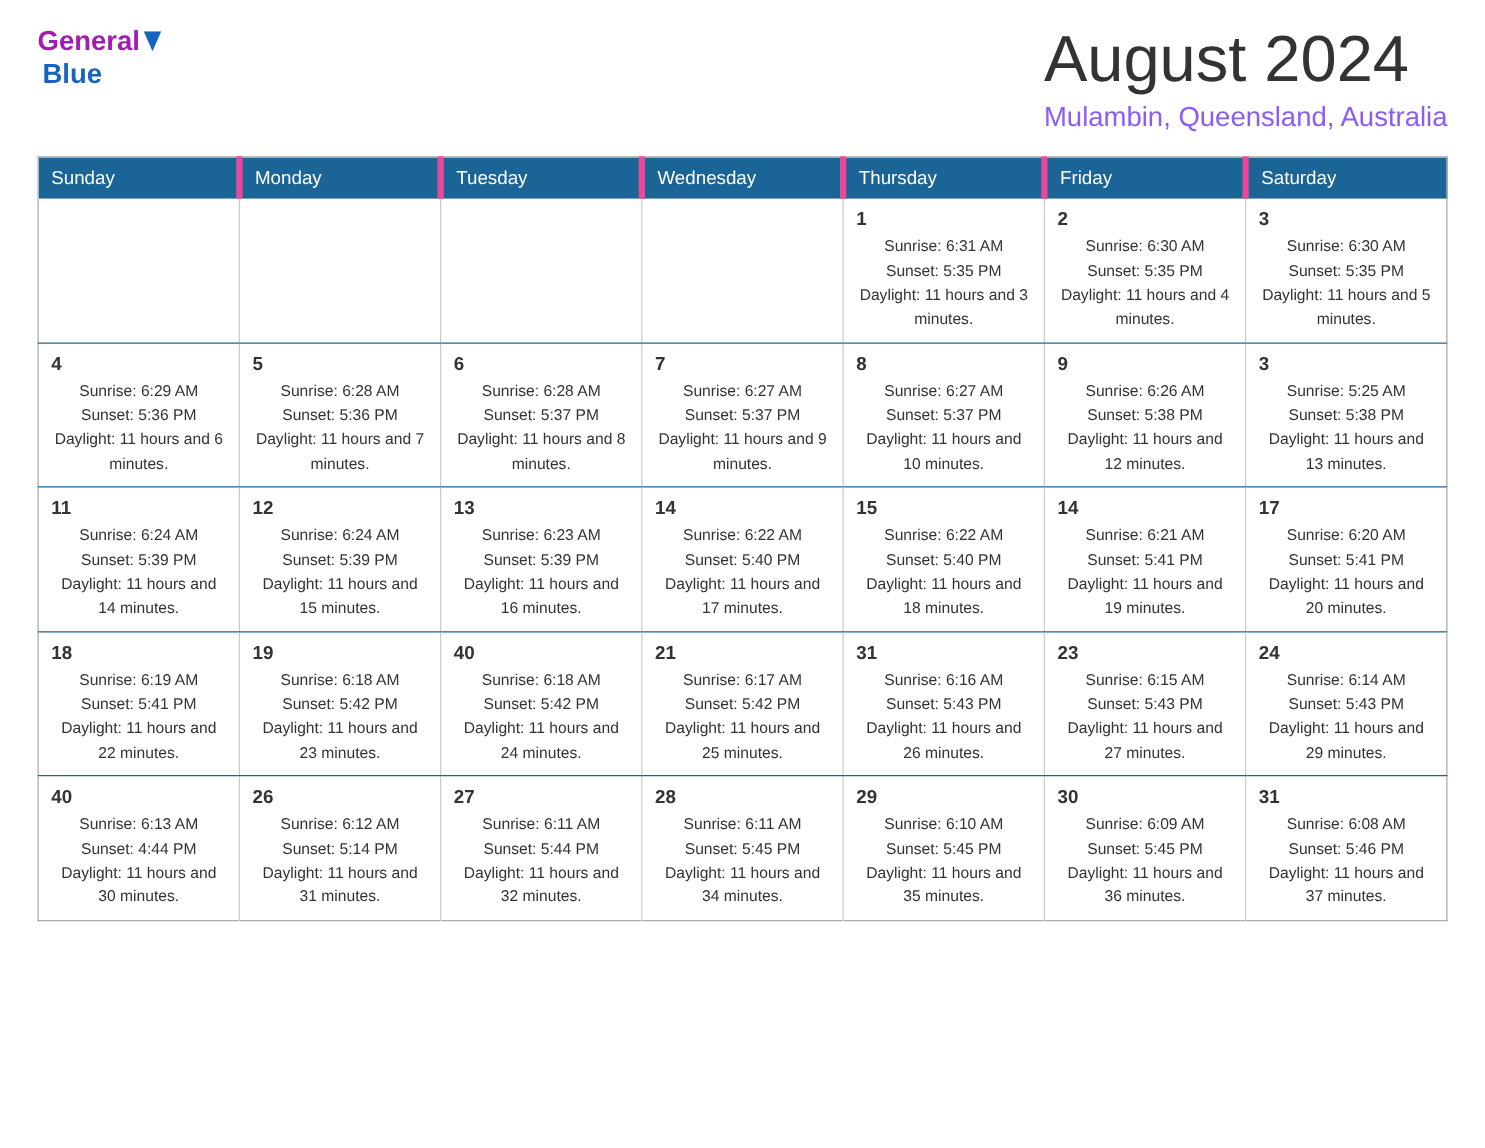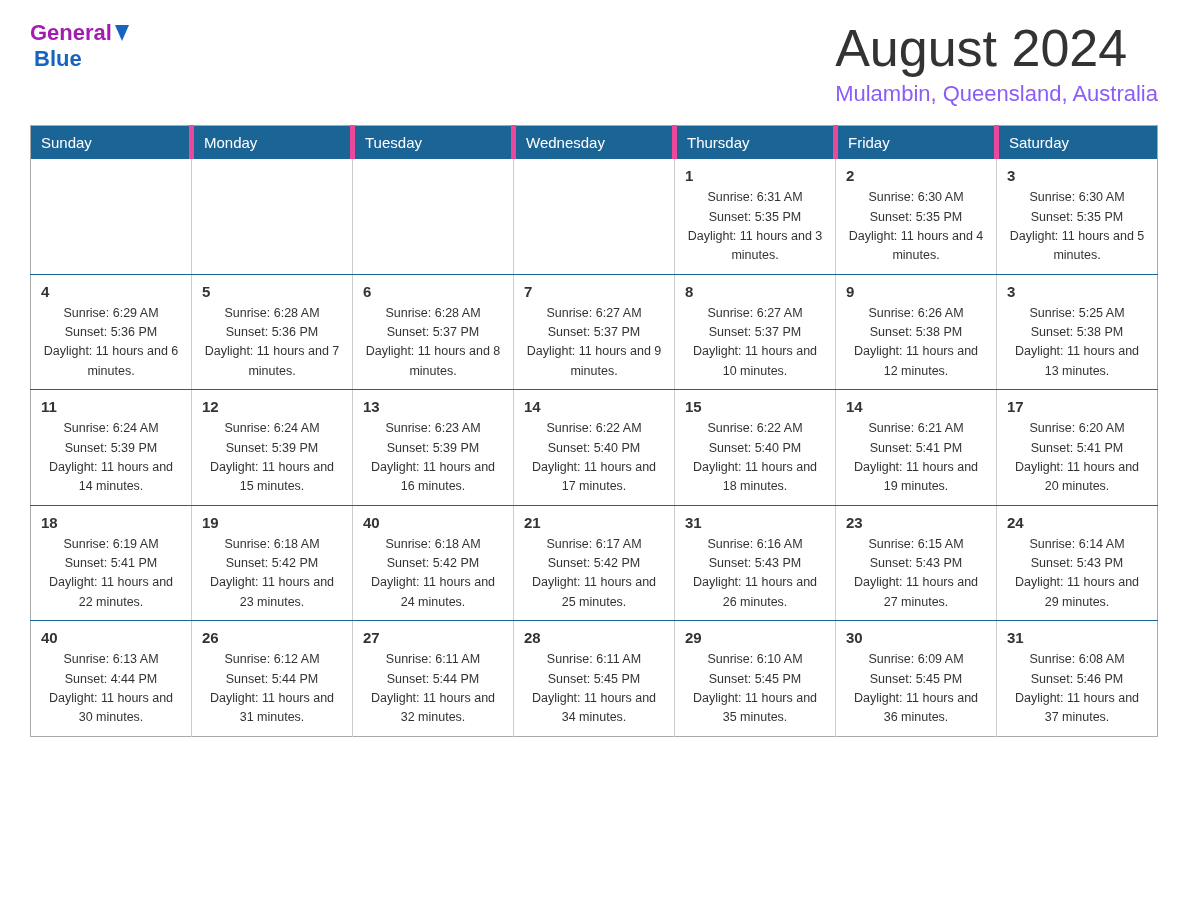--- a/index.html
+++ b/index.html
@@ -329,21 +329,21 @@
         <td>
           <span class="day-number">40</span>
           <div class="day-info">Sunrise: 6:13 AM
 Sunset: 4:44 PM
 Daylight: 11 hours
 and 30 minutes.</div>
         </td>
         <td>
           <span class="day-number">26</span>
           <div class="day-info">Sunrise: 6:12 AM
-Sunset: 5:44 PM
+Sunset: 5:14 PM
 Daylight: 11 hours
 and 31 minutes.</div>
         </td>
         <td>
           <span class="day-number">27</span>
           <div class="day-info">Sunrise: 6:11 AM
 Sunset: 5:44 PM
 Daylight: 11 hours
 and 32 minutes.</div>
         </td>

